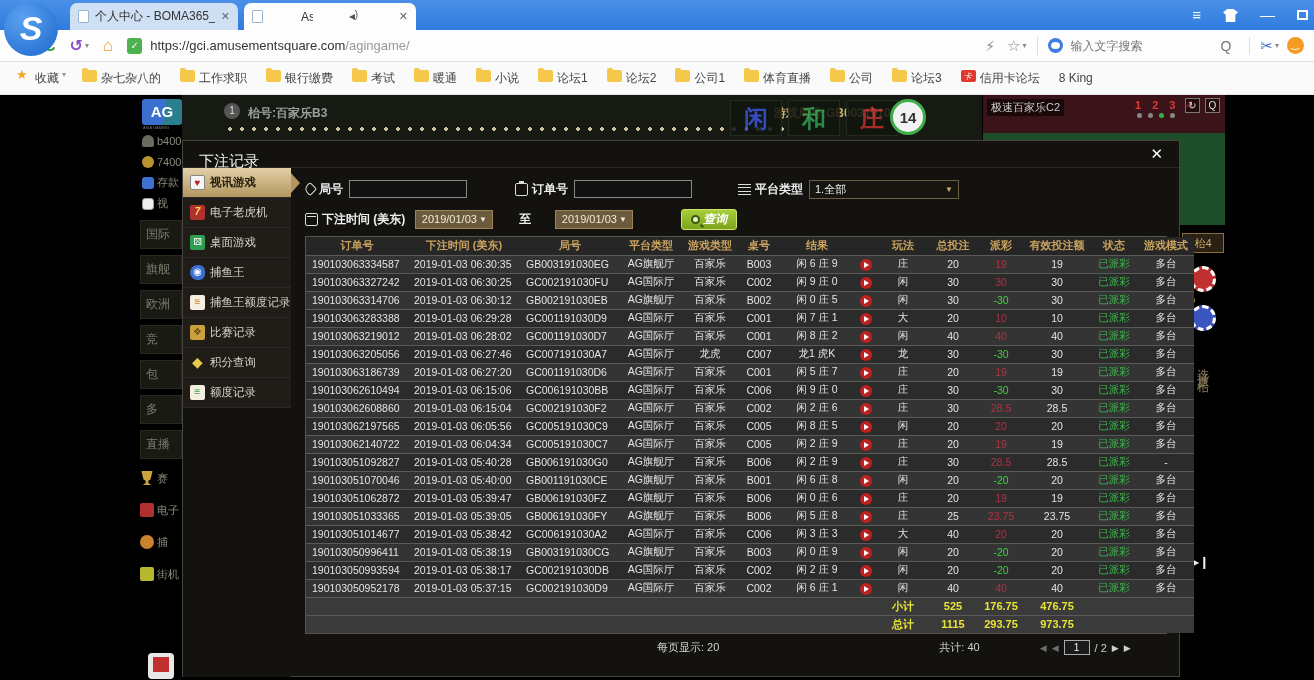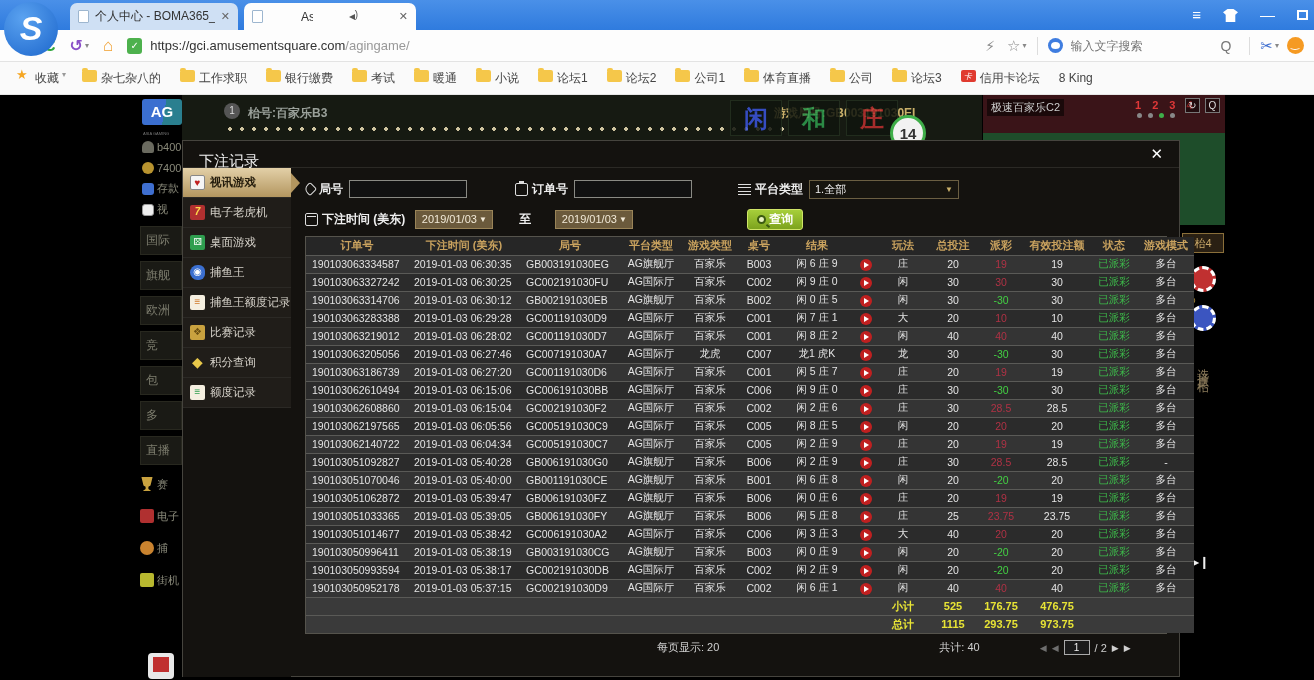--- a/index.html
+++ b/index.html
@@ -58,21 +58,21 @@
   .bm-folder { background:#f5c74a; border-radius:2px; }
   .bm-folder:before { content:""; position:absolute; left:0; top:-2px; width:6px; height:3px; background:#f5c74a; border-radius:2px 2px 0 0; }
   .bm-star { background:none; } .bm-star:before { content:"★"; color:#f5a623; font-size:13px; position:absolute; top:-3px; }
   .bm-card { background:#e03a2f; border-radius:2px; }
   .bm-card:before { content:"卡"; color:#fff; font-size:8px; position:absolute; left:3px; top:1px; }
   .bm .caret { font-size:8px; color:#999; margin-left:3px; }
 
   
   #page { position:absolute; left:0; top:95px; width:1314px; height:585px; background:#000; }
   #game-left { position:absolute; left:140px; top:0; width:42px; height:585px; overflow:hidden; }
-  #ag-logo { width:40px; height:26px; margin:4px 0 6px 2px; border-radius:3px;
+  #ag-logo { width:40px; height:26px; margin:4px 0 0 2px; border-radius:3px;
     background:linear-gradient(100deg,#3b6fd0 55%,#2a7f8f 55%); color:#fff; font-weight:bold;
     font-size:15px; text-align:center; line-height:26px; }
   #ag-sub { font-size:4px; color:#777; margin-left:3px; }
   .acct-row { display:flex; align-items:center; height:21px; color:#8a8a7a; font-size:11px; white-space:nowrap; }
   .tiny-ico { width:12px; height:12px; border-radius:3px; margin:0 3px 0 2px; flex:0 0 auto; }
   .ti-user { background:#6a6a5f; border-radius:50% 50% 2px 2px; }
   .ti-bag { background:#b8932f; border-radius:50%; }
   .ti-dep { background:#3f6fd0; }
   .ti-cards { background:#eee; border:1px solid #999; }
   .menu-stub { width:42px; height:29px; margin-top:6px; background:#1a1a15; border:1px solid #28281f;
@@ -87,21 +87,21 @@
   #game-top { position:absolute; left:182px; top:0; width:800px; height:45px; background:#161a12; overflow:hidden; }
   #gt-circle { position:absolute; left:42px; top:8px; width:16px; height:16px; border-radius:50%; background:#555;
     color:#ddd; font-size:10px; text-align:center; line-height:16px; }
   #gt-table { position:absolute; left:66px; top:10px; color:#9aa09a; font-size:12px; font-weight:bold; }
   #gt-round { position:absolute; left:592px; top:10px; color:#c9b06a; font-size:12px; font-weight:bold; }
   #gt-dots { position:absolute; left:44px; top:30px; width:560px; height:9px;
     background:radial-gradient(circle 3px at 4px 4px,#cfc4a0 60%,transparent 62%); background-size:12px 9px; }
   .big-char { position:absolute; top:5px; width:52px; height:36px; background:#10150e; border:1px solid #243020;
     font-size:24px; text-align:center; line-height:36px; opacity:.85; font-weight:bold; }
   #bc1 { left:548px; color:#3b55e0; } #bc2 { left:606px; color:#2f9e4f; } #bc3 { left:664px; color:#c03030; }
-  #gt-timer { position:absolute; left:708px; top:20px; width:36px; height:36px; border-radius:50%;
+  #gt-timer { position:absolute; left:708px; top:4px; width:36px; height:36px; border-radius:50%;
     background:#f2f2f2; border:3px solid #3fae49; color:#333; font-weight:bold; font-size:15px;
     text-align:center; line-height:31px; }
 
   #game-video { position:absolute; left:983px; top:0; width:242px; height:130px;
     background:linear-gradient(#3a1418 0 38px,#1e4d2a 38px); overflow:hidden; }
   #gv-label { position:absolute; left:4px; top:4px; background:rgba(0,0,0,.55); color:#ccc; font-size:11px; padding:1px 4px; }
   #gv-nums { position:absolute; left:152px; top:4px; color:#e03838; font-weight:bold; font-size:11px; letter-spacing:4px; }
   #gv-dots { position:absolute; left:154px; top:18px; display:flex; gap:6px; }
   #gv-dots i { width:5px; height:5px; border-radius:50%; background:#888; }
   #gv-dots i.on { background:#3fae49; }
@@ -159,23 +159,23 @@
     color:#eee; font-size:11px; padding:0 4px; outline:none; }
   #f-order-label { margin-left:48px; }
   #f-platform-label { margin-left:46px; }
   .selbox { width:150px; height:19px; background:#17150f; border:1px solid #6b5f42; margin-left:6px;
     display:flex; align-items:center; padding:0 5px; font-size:11px; color:#eee; cursor:pointer; }
   .selbox .car { margin-left:auto; font-size:8px; color:#c9b06a; }
   .datebox { width:78px; height:19px; background:#6b5a3c; border:1px solid #9a8458; margin-left:10px;
     display:flex; align-items:center; justify-content:center; font-size:11px; color:#f2ead8; cursor:pointer; }
   .datebox .car { font-size:8px; margin-left:2px; }
   #to-label { margin:0 14px 0 26px; font-weight:bold; }
-  #query-btn { margin-left:114px; height:21px; padding:0 9px; background:linear-gradient(#a6cf3a,#7da31e);
+  #query-btn { margin-left:48px; height:21px; padding:0 9px; background:linear-gradient(#a6cf3a,#7da31e);
     border:1px solid #cfe468; border-radius:3px; color:#fff; font-weight:bold; font-size:12px;
-    display:flex; align-items:center; cursor:pointer; }
+    display:flex; align-items:center; cursor:pointer;font-style:italic; }
   .qmag { width:9px; height:9px; border:2px solid #3a5a10; border-radius:50%; position:relative; margin-right:3px; background:#e8f2c0;}
   .qmag:after { content:""; position:absolute; left:7px; top:8px; width:4px; height:2px; background:#3a5a10; transform:rotate(40deg); }
 
   #tablewrap { margin:4px 14px 0 14px; border:1px solid #55534c; }
   table { width:100%; border-collapse:collapse; table-layout:fixed; }
   th { background:#262626; color:#c9a25e; font-size:11px; font-weight:bold; height:18px; }
   td { color:#e4e4e4; font-size:10.5px; height:18px; text-align:center; white-space:nowrap; overflow:hidden; }
   tbody tr:nth-child(odd) td { background:#343434; }
   tbody tr:nth-child(even) td { background:#2b2b2b; }
   tbody tr { border-top:1px solid #5a5a57; }

